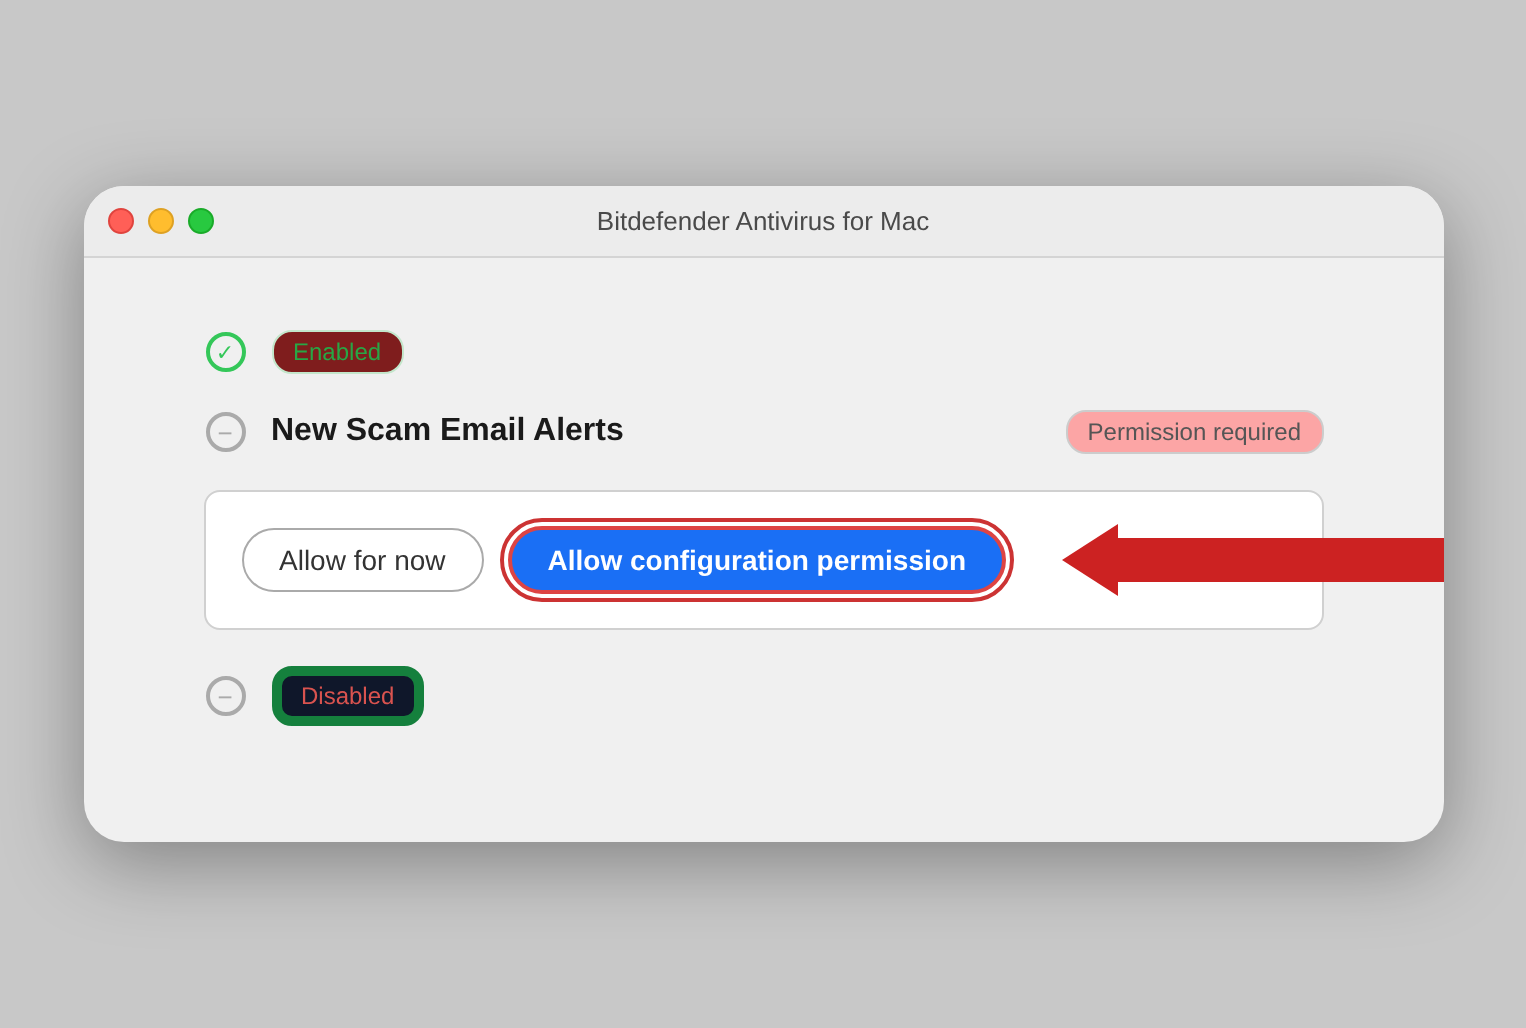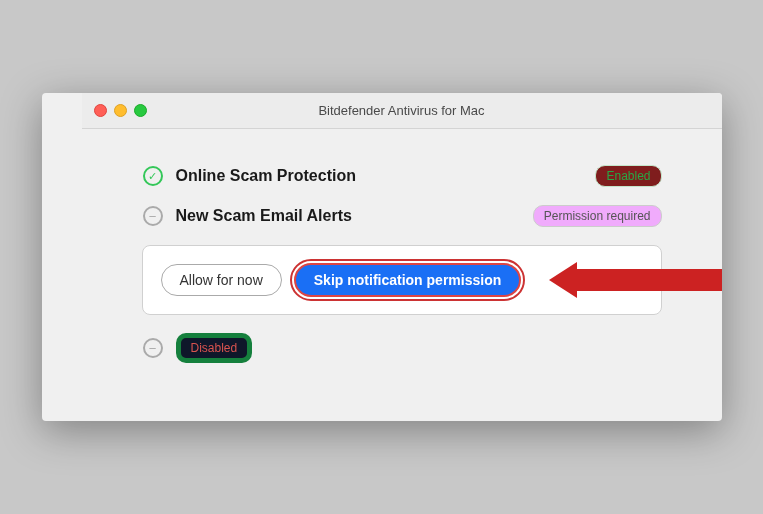--- a/index.html
+++ b/index.html
@@ -10,24 +10,23 @@
       justify-content: center;
       align-items: center;
       width: 763px;
       height: 514px;
       font-family: -apple-system, BlinkMacSystemFont, 'Helvetica Neue', sans-serif;
     }
 
     .window {
       width: 680px;
       background: #f0f0f0;
-      border-radius: 4px;
+      border-radius: 20px;
       box-shadow: 0 10px 40px rgba(0,0,0,0.35);
       overflow: hidden;
-      padding-left: 40px;
     }
 
     .titlebar {
       background: #ececec;
       height: 36px;
       display: flex;
       align-items: center;
       padding: 0 12px;
       border-bottom: 1px solid #d4d4d4;
       position: relative;
@@ -124,21 +123,21 @@
       font-weight: 400;
     }
 
     .badge-enabled {
       background: #7f1d1d;
       color: #28a745;
       border: 1px solid #c3e6cb;
     }
 
     .badge-permission {
-      background: #f0abfc;
+      background: #fca5a5;
       color: #555;
       border: 1px solid #ccc;
     }
 
     .badge-disabled {
       background: #0f172a;
       color: #d9534f;
       border: 5px solid #15803d;
     }
 
@@ -227,36 +226,35 @@
     </div>
     <span class="titlebar-title">Bitdefender Antivirus for Mac</span>
   </div>
 
   <div class="content">
 
     <div class="item-row">
       <div class="item-icon">
         <div class="icon-check">✓</div>
       </div>
-      <span class="item-label">Online Scam Protection</span>
       <span class="badge badge-enabled">Enabled</span>
     </div>
 
     <div class="item-row">
       <div class="item-icon">
         <div class="icon-minus">−</div>
       </div>
       <span class="item-label">New Scam Email Alerts</span>
       <span class="badge badge-permission">Permission required</span>
     </div>
 
     <div class="notification-box">
       <div class="button-row">
         <button class="btn-skip">Allow for now</button>
-        <button class="btn-allow">Skip notification permission</button>
+        <button class="btn-allow">Allow configuration permission</button>
         <div class="arrow-container">
           <div class="arrow">
             <div class="arrow-head"></div>
             <div class="arrow-shaft"></div>
           </div>
         </div>
       </div>
     </div>
 
     <div class="item-row">

